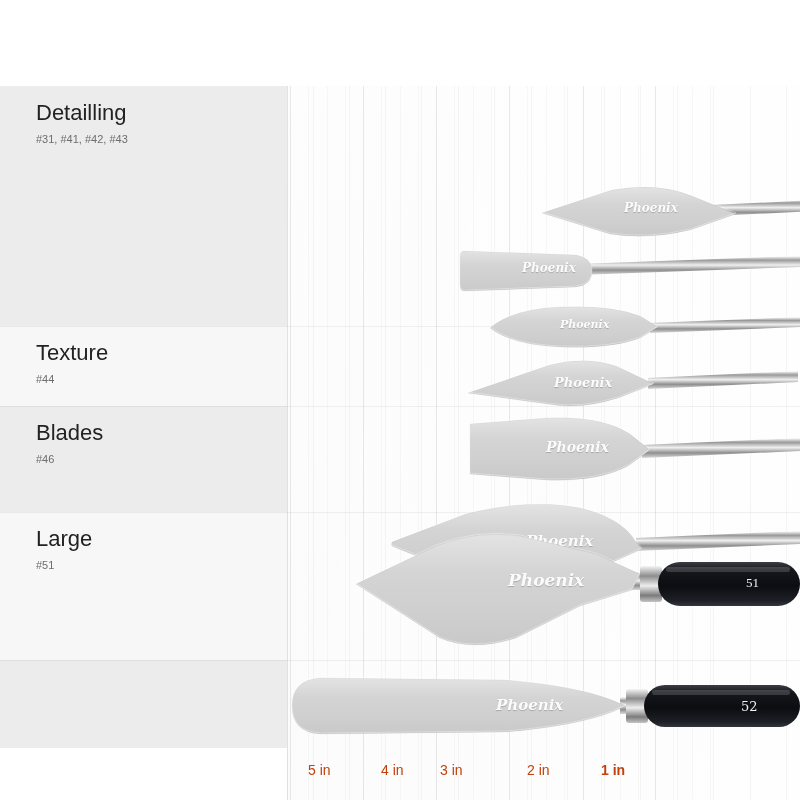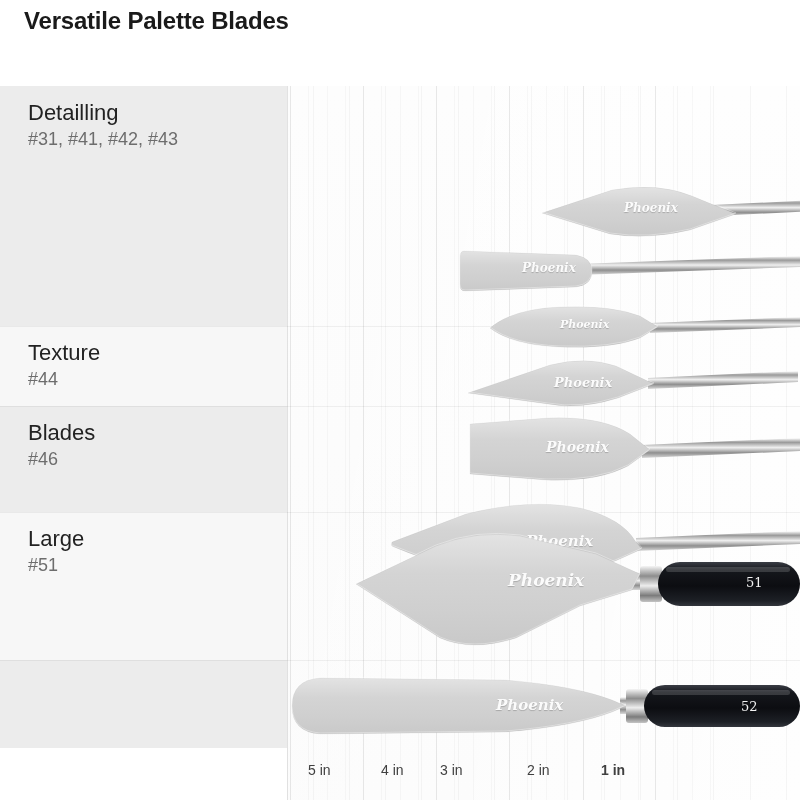--- a/index.html
+++ b/index.html
@@ -40,33 +40,33 @@
     overflow:hidden;
   }
   
   .plank{position:absolute;top:0;height:714px;width:1px;background:rgba(0,0,0,0.035);}
 
   
   .grid{position:absolute;top:0;width:1px;height:714px;background:rgba(0,0,0,0.085);}
   .gridminor{position:absolute;top:0;width:1px;height:714px;background:rgba(0,0,0,0.028);}
 
   
-  .labelcol{position:absolute;left:4px;top:0;width:287px;height:526px;}
+  .labelcol{position:absolute;left:12px;top:0;width:287px;height:526px;}
   .rowlabel{position:absolute;left:24px;}
   .rowlabel .name{font-size:22px;color:#222;line-height:26px;white-space:nowrap;}
-  .rowlabel .codes{font-size:18px;color:#6d6d6d;line-height:17px;margin-top:5px;white-space:nowrap;}
+  .rowlabel .codes{font-size:11px;color:#6d6d6d;line-height:17px;margin-top:5px;white-space:nowrap;}
 
   .divline{position:absolute;left:0;width:800px;height:1px;background:rgba(0,0,0,0.055);}
   .colsep{position:absolute;left:287px;top:0;width:1px;height:714px;background:rgba(0,0,0,0.07);}
 
   
   .ruler{position:absolute;left:0;top:662px;width:800px;height:52px;}
   .ticklabel{
     position:absolute;top:14px;
-    font-size:14px;color:#404040;white-space:nowrap;
+    font-size:14px;color:#c2410c;white-space:nowrap;
   }
 
   
   .blade{position:absolute;}
   .blade svg{display:block;overflow:visible;}
 
   .brand{
     position:absolute;
     font-family:"DejaVu Serif","Liberation Serif",serif;
     font-style:italic;font-weight:bold;
@@ -81,21 +81,20 @@
     font-family:"DejaVu Serif","Liberation Serif",serif;
     color:#f2f2f2;white-space:nowrap;
   }
 </style>
 </head>
 <body>
 
 <div id="root">
 
   <div class="header">
-    <div class="title">Versatile Palette Blades</div>
   </div>
 
   <div class="chart">
 
     <div id="bands">
         <div class="band" style="top: 0px; height: 240px; background: rgb(236, 236, 236);"></div>
         <div class="band" style="top: 240px; height: 80px; background: rgb(247, 247, 247);"></div>
         <div class="band" style="top: 320px; height: 106px; background: rgb(236, 236, 236);"></div>
         <div class="band" style="top: 426px; height: 148px; background: rgb(247, 247, 247);"></div>
         <div class="band" style="top: 574px; height: 88px; background: rgb(236, 236, 236);"></div>
@@ -410,21 +409,21 @@
   </linearGradient>
 </defs>
             <path d="M290,46 L320,46 L320,64 L290,64 Z" fill="url(#gShank)"></path>
             <rect x="300" y="40" width="22" height="36" rx="3" fill="url(#gFerrule)"></rect>
             <rect x="318" y="36" width="142" height="44" rx="22" fill="url(#gHandle)"></rect>
             <rect x="326" y="41" width="124" height="5" rx="2.5" fill="rgba(255,255,255,0.16)"></rect>
             <path d="M16,58 L96,20 Q136,4 180,10 L256,28 L300,48 L292,64 L240,80 L176,112 Q132,126 100,112 Z" fill="url(#gBlade)" stroke="rgba(0,0,0,0.055)" stroke-width="0.8"></path>
             <path d="M16,58 L96,20 Q136,4 180,10 L256,28 L300,48 L292,64 L240,80 L176,112 Q132,126 100,112 Z" fill="none" stroke="rgba(255,255,255,0.5)" stroke-width="0.7" transform="translate(0,-1)"></path>
           </svg>
           <div class="brand" style="left: 168px; top: 44px; font-size: 17px;">Phoenix</div>
-          <div class="handlenum" style="left: 406px; top: 49px; font-size: 13px;">51</div>
+          <div class="handlenum" style="left: 406px; top: 49px; font-size: 13px; font-family: Liberation Serif, serif;">51</div>
         </div>
         <div class="blade" style="left: 290px; top: 580px; width: 510px; height: 80px;">
           <svg width="510" height="80" viewBox="0 0 510 80">
 <defs>
   <linearGradient id="gBlade" x1="0" y1="0" x2="0" y2="1">
     <stop offset="0%" stop-color="#e3e3e3"></stop>
     <stop offset="35%" stop-color="#d4d4d4"></stop>
     <stop offset="70%" stop-color="#cfcfcf"></stop>
     <stop offset="100%" stop-color="#c9c9c9"></stop>
   </linearGradient>

